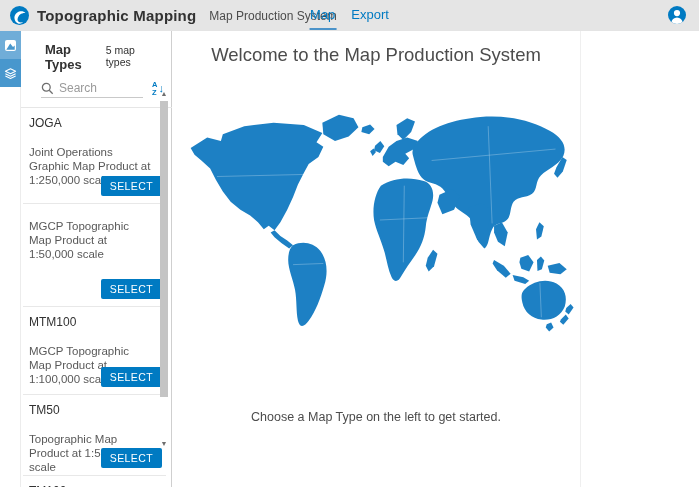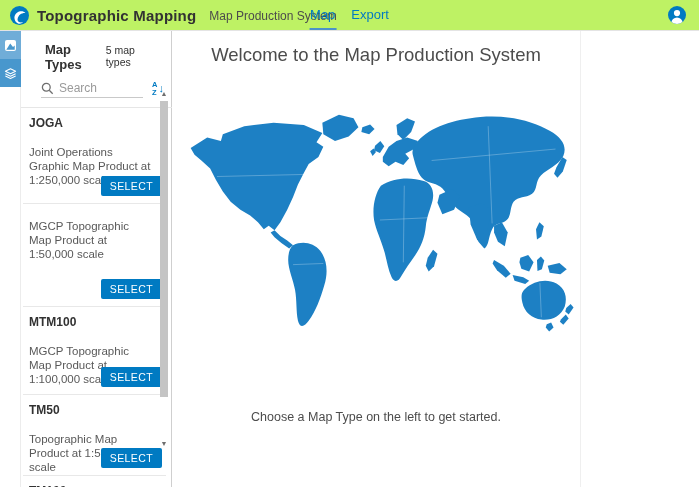--- a/index.html
+++ b/index.html
@@ -2,21 +2,21 @@
 <html><head>
 <meta charset="utf-8">
 <style>
   html,body{margin:0;padding:0;}
   body{
     width:699px;height:487px;overflow:hidden;background:#fff;
     font-family:"Liberation Sans",sans-serif;color:#323232;
     -webkit-font-smoothing:antialiased;
   }
   
-  .header{height:30px;border-bottom:1px solid #e4e4e4;display:flex;align-items:center;position:relative;background:#bef264;}
+  .header{height:30px;border-bottom:1px solid #e4e4e4;display:flex;align-items:center;position:relative;background:#e5e5e5;}
   .logo{margin-left:10px;display:flex;align-items:center;}
   .app-title{font-size:15px;font-weight:600;color:#323232;margin-left:8px;letter-spacing:.2px;}
   .app-subtitle{font-size:12px;color:#4c4c4c;margin-left:13px;margin-top:2px;}
   .tabs{position:absolute;left:50%;transform:translateX(-50%);top:0;height:100%;display:flex;gap:14px;}
   .tab{height:100%;display:flex;align-items:center;font-size:13px;color:#007ac2;cursor:pointer;border-bottom:2px solid transparent;box-sizing:border-box;padding:0 1px;}
   .tab.active{border-bottom-color:#4b93c9;}
   .avatar{position:absolute;right:13px;top:6px;}
   
   .app{display:flex;height:456px;}
   .sidebar{width:172px;min-width:172px;border-right:1px solid #cfcfcf;position:relative;box-sizing:border-box;background:#fff;}
@@ -38,21 +38,21 @@
   .sort-az{display:flex;flex-direction:column;font-size:7.5px;font-weight:bold;}
   .sort-arrow{font-size:11px;margin-left:1px;}
   .search-divider{border-bottom:1px solid #e6e6e6;margin-top:9px;}
   
   .item{position:relative;margin:0 6px 0 2px;padding:0 0 0 6px;border-bottom:1px solid #e8e8e8;box-sizing:border-box;}
   .item:nth-child(1){height:96px;}
   .item:nth-child(2){height:88px;}
   .item:nth-child(3){height:88px;}
   .item:nth-child(4){height:81px;}
   .item:nth-child(5){height:90px;border-bottom:none;}
-  .item-name{padding-top:8px;font-size:12px;font-weight:bold;color:#323232;}
+  .item-name{padding-top:8px;font-size:12px;font-weight:normal;color:#323232;}
   .item-desc{margin-top:15px;font-size:11.5px;line-height:14px;color:#595959;width:124px;}
   .select-btn{position:absolute;right:4px;bottom:7px;background:#007ac2;color:#fff;border:none;border-radius:2px;font-size:10.5px;font-weight:normal;font-family:"Liberation Sans",sans-serif;padding:4px 9px;letter-spacing:.4px;cursor:pointer;}
   
   .scrollbar{position:absolute;right:2px;top:56px;width:10px;height:362px;}
   .scroll-arrow{width:10px;height:12px;display:flex;align-items:center;justify-content:center;color:#6e6e6e;font-size:7px;cursor:pointer;}
   .scroll-thumb{position:absolute;left:1px;top:14px;width:8px;height:296px;background:#c4c4c4;cursor:pointer;}
   .scroll-arrow.down{position:absolute;bottom:0;}
   
   .main{flex:1;position:relative;background:#fff;}
   .content-col{position:absolute;left:0;top:0;width:409px;height:100%;border-right:1px solid #efefef;box-sizing:border-box;}

